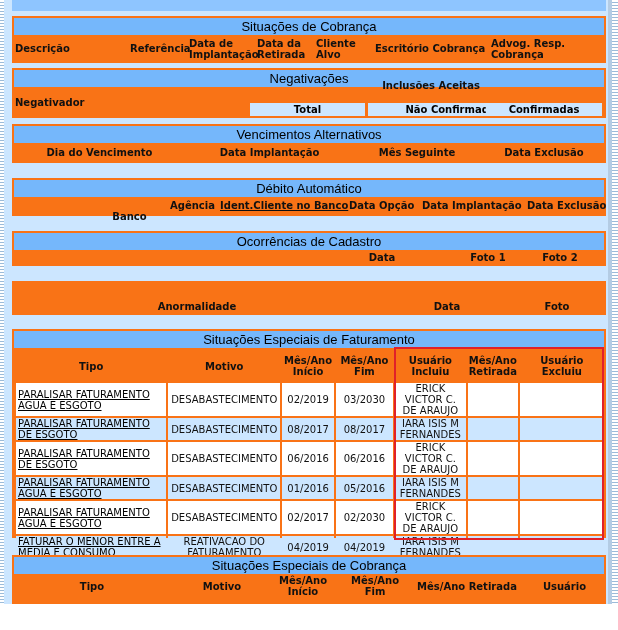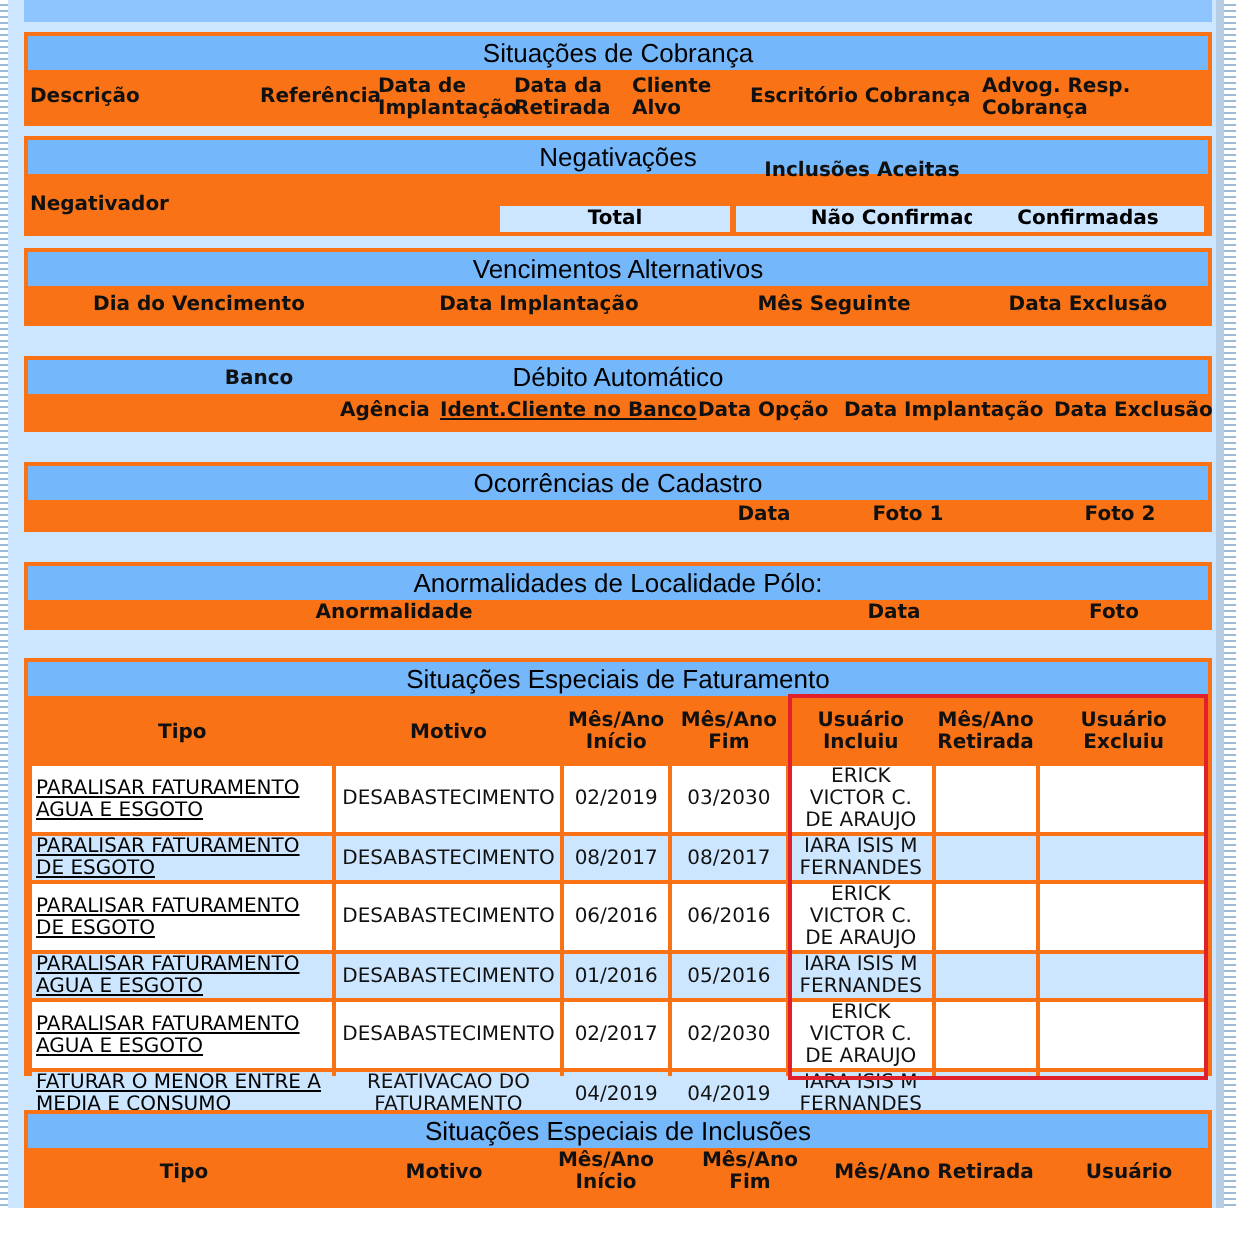--- a/index.html
+++ b/index.html
@@ -53,38 +53,37 @@
   <div class="sec" style="top:124px;height:39px;">
     <div class="title">Vencimentos Alternativos</div>
     <div class="hdr c" style="left:0;width:175px;top:23px;">Dia do Vencimento</div>
     <div class="hdr c" style="left:175px;width:165px;top:23px;">Data Implantação</div>
     <div class="hdr c" style="left:340px;width:130px;top:23px;">Mês Seguinte</div>
     <div class="hdr c" style="left:470px;width:124px;top:23px;">Data Exclusão</div>
   </div>
 
   <div class="sec" style="top:178px;height:38px;">
     <div class="title">Débito Automático</div>
-    <div class="hdr c" style="left:0;width:155px;top:6px;padding-left:40px;">Banco</div>
+    <div class="hdr c" style="left:0;width:155px;top:33px;padding-left:40px;">Banco</div>
     <div class="hdr" style="left:158px;top:22px;text-align:right;">Agência</div>
     <div class="hdr" style="left:208px;top:22px;text-decoration:underline;">Ident.Cliente no Banco</div>
     <div class="hdr" style="left:337px;top:22px;">Data Opção</div>
     <div class="hdr" style="left:410px;top:22px;">Data Implantação</div>
     <div class="hdr" style="left:515px;top:22px;">Data Exclusão</div>
   </div>
 
   <div class="sec" style="top:231px;height:35px;">
     <div class="title">Ocorrências de Cadastro</div>
     <div class="hdr c" style="left:60px;width:205px;top:21px;margin-top:34px;">Ocorrência</div>
     <div class="hdr c" style="left:340px;width:60px;top:21px;">Data</div>
-    <div class="hdr c" style="left:412px;width:60px;top:21px;">Foto 1</div>
+    <div class="hdr c" style="left:446px;width:60px;top:21px;">Foto 1</div>
     <div class="hdr c" style="left:518px;width:60px;top:21px;">Foto 2</div>
   </div>
 
   <div class="sec" style="top:281px;height:34px;">
-    <div class="title">Anormalidades de Localidade Pólo:</div>
     <div class="hdr c" style="left:60px;width:250px;top:20px;">Anormalidade</div>
     <div class="hdr c" style="left:400px;width:70px;top:20px;">Data</div>
     <div class="hdr c" style="left:510px;width:70px;top:20px;">Foto</div>
   </div>
 
   <div class="sec" style="top:329px;height:209px;">
     <div class="title">Situações Especiais de Faturamento</div>
     <table class="fat">
       <colgroup>
           <col style="width:148px">
@@ -159,21 +158,21 @@
           <td>04/2019</td>
           <td>IARA ISIS M FERNANDES</td>
           <td></td>
           <td></td>
         </tr>
       </tbody>
     </table>
   </div>
 
   <div class="sec" style="top:555px;height:60px;">
-    <div class="title">Situações Especiais de Inclusões</div>
+    <div class="title">Situações Especiais de Cobrança</div>
     <div class="hdr c" style="left:0;width:160px;top:26px;">Tipo</div>
     <div class="hdr c" style="left:160px;width:100px;top:26px;">Motivo</div>
     <div class="hdr c" style="left:266px;width:50px;top:20px;white-space:normal;">Mês/Ano Início</div>
     <div class="hdr c" style="left:338px;width:50px;top:20px;white-space:normal;">Mês/Ano Fim</div>
     <div class="hdr c" style="left:400px;width:110px;top:26px;">Mês/Ano Retirada</div>
     <div class="hdr c" style="left:515px;width:75px;top:26px;">Usuário</div>
   </div>
 </div>
 <div class="scroll"></div>
 <div class="rightstrip"></div>

